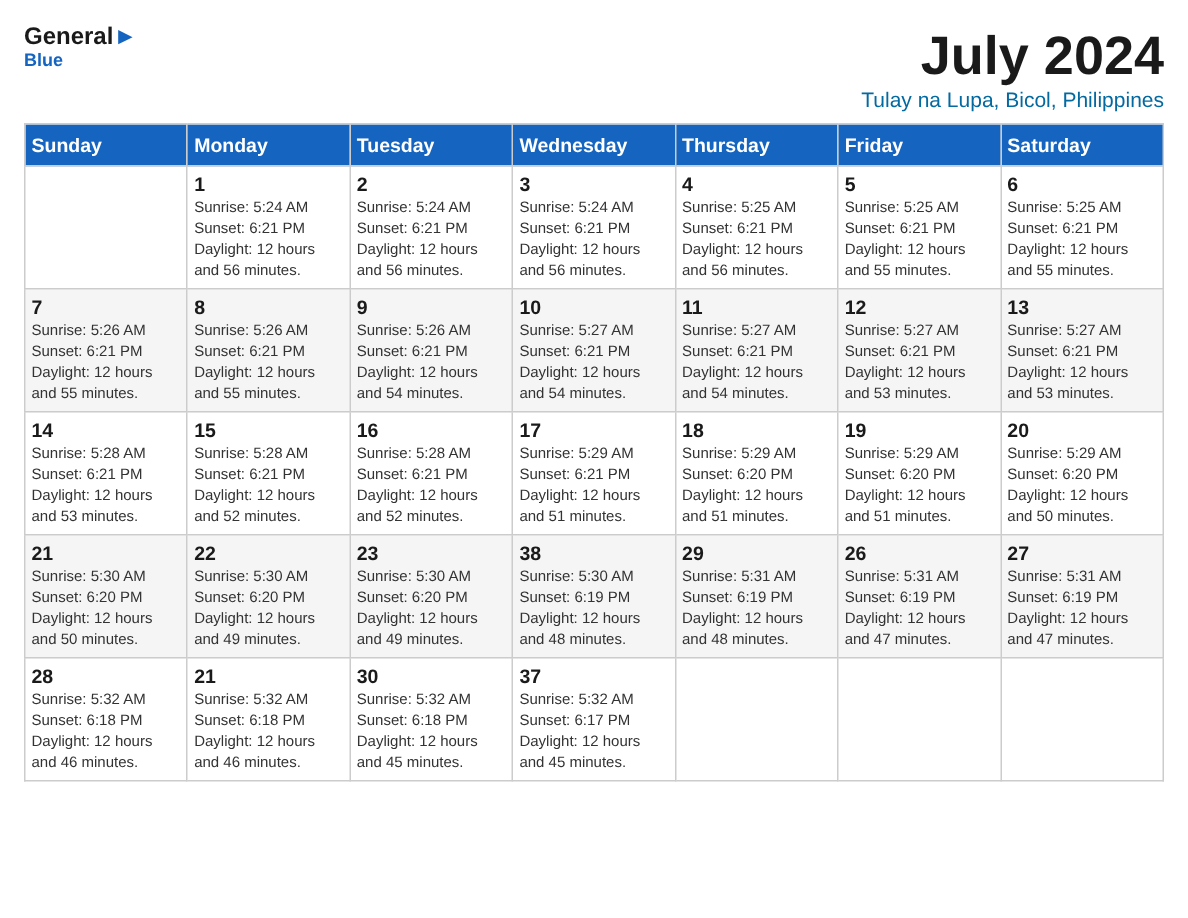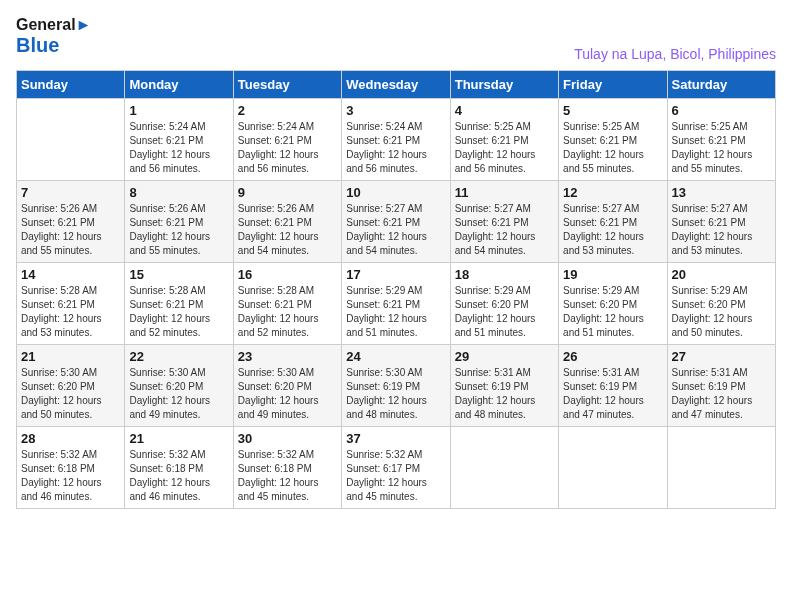--- a/index.html
+++ b/index.html
@@ -25,22 +25,21 @@
     .title-area {
       text-align: right;
     }
     .main-title {
       font-size: 36px;
       font-weight: bold;
       color: #1a1a1a;
     }
     .subtitle {
       font-size: 14px;
-      color: #8b5cf6;
-      margin-top: 30px;
+      color: #0369a1;
     }
     table {
       width: 100%;
       border-collapse: collapse;
       font-size: 11px;
       padding-left: 29px;
     }
     thead tr th {
       background-color: #1565c0;
       color: #fff;
@@ -78,24 +77,25 @@
       background-color: #f9f9f9;
     }
   </style>
 </head>
 <body>
 
 <div class="header-area">
   <div class="logo">
   <div style="display:flex;flex-direction:column;line-height:1.1">
     <span style="font-size:16px;font-weight:bold;color:#1a1a1a;">General<span style="color:#1565c0;">►</span></span>
-    <span style="font-size:20px;font-weight:bold;color:#1565c0;">Blue</span>
+    <span style="font-size:12px;font-weight:bold;color:#1565c0;">Blue</span>
   </div>
 </div>
   <div class="title-area">
+    <div class="main-title">July 2024</div>
     <div class="subtitle">Tulay na Lupa, Bicol, Philippines</div>
   </div>
 </div>
 
 <table>
   <thead>
     <tr>
     <th>Sunday</th>
         <th>Monday</th>
         <th>Tuesday</th>
@@ -200,21 +200,21 @@
         </td>
         <td>
           <span class="day-number">22</span>
           <div class="day-info">Sunrise: 5:30 AM<br>Sunset: 6:20 PM<br>Daylight: 12 hours<br>and 49 minutes.</div>
         </td>
         <td>
           <span class="day-number">23</span>
           <div class="day-info">Sunrise: 5:30 AM<br>Sunset: 6:20 PM<br>Daylight: 12 hours<br>and 49 minutes.</div>
         </td>
         <td>
-          <span class="day-number">24</span>
+          <span class="day-number">38</span>
           <div class="day-info">Sunrise: 5:30 AM<br>Sunset: 6:19 PM<br>Daylight: 12 hours<br>and 48 minutes.</div>
         </td>
         <td>
           <span class="day-number">29</span>
           <div class="day-info">Sunrise: 5:31 AM<br>Sunset: 6:19 PM<br>Daylight: 12 hours<br>and 48 minutes.</div>
         </td>
         <td>
           <span class="day-number">26</span>
           <div class="day-info">Sunrise: 5:31 AM<br>Sunset: 6:19 PM<br>Daylight: 12 hours<br>and 47 minutes.</div>
         </td>

